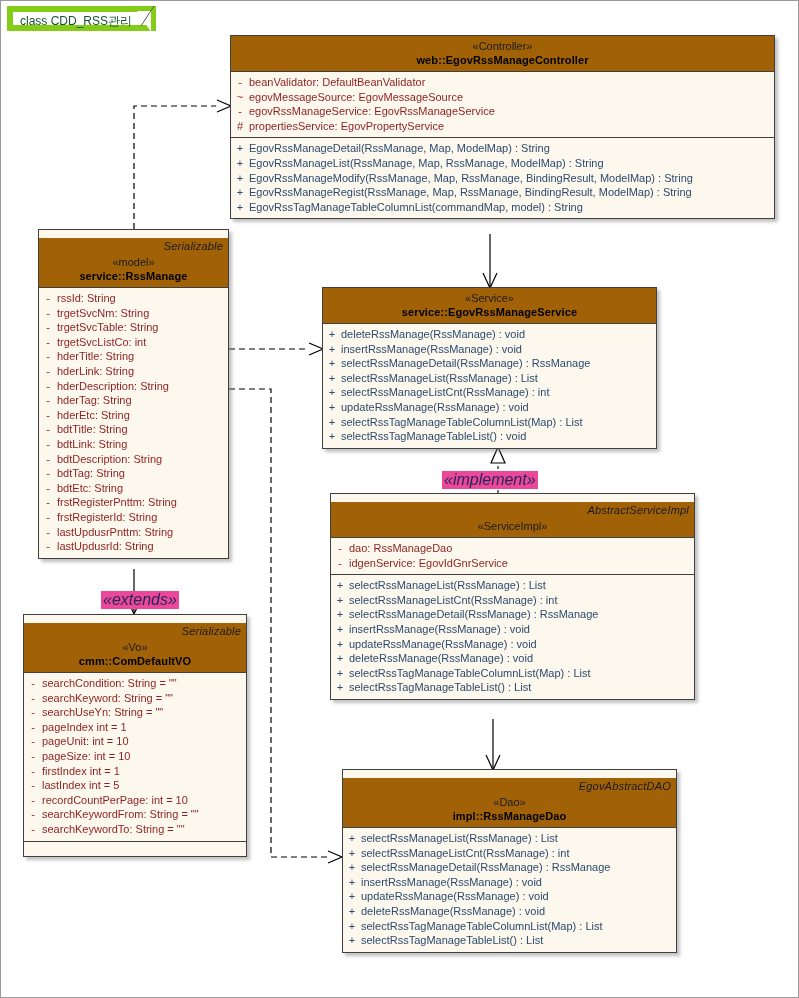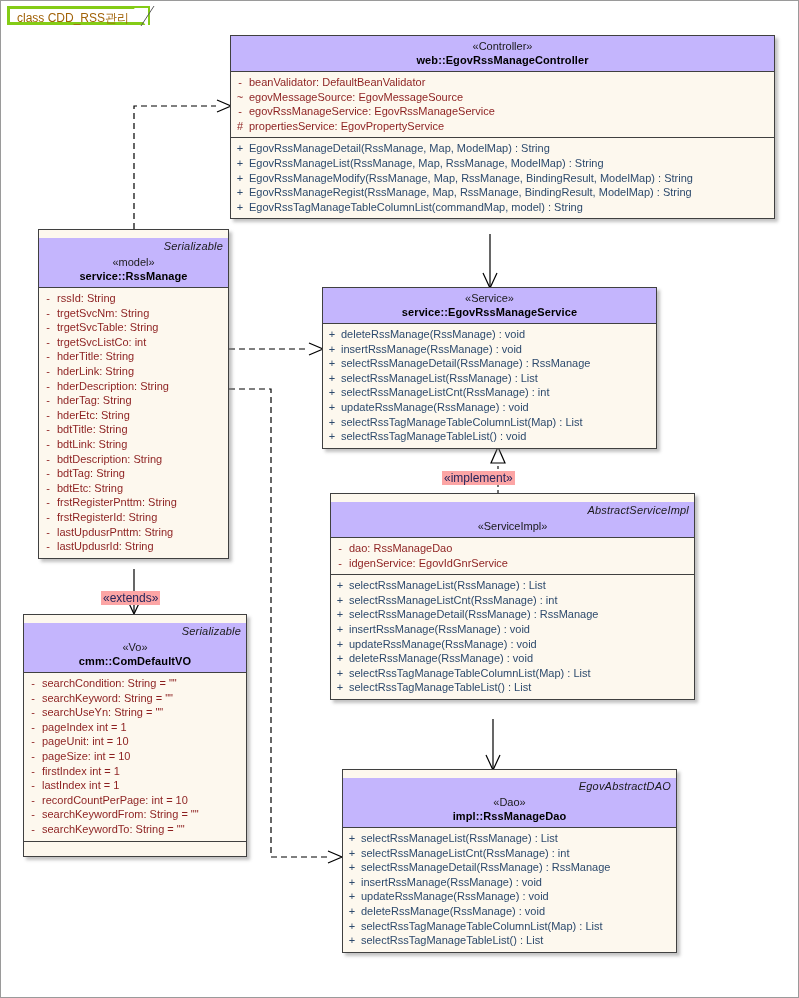--- a/index.html
+++ b/index.html
@@ -18,27 +18,27 @@
     border: 1px solid #9a9a9a;
     box-sizing: border-box;
     overflow: hidden;
   }
 
   
   .frame-tab {
     position: absolute;
     left: 6px;
     top: 5px;
-    height: 19px;
+    height: 25px;
     padding: 0 18px 0 7px;
     background: #ffffff;
-    border: 3px solid #84cc16;
+    border: 6px solid #84cc16;
     font-size: 12px;
     line-height: 19px;
-    color: #a16207;
+    color: #14532d;
     white-space: nowrap;
     box-sizing: border-box;
   }
   .frame-tab::after {
     content: "";
     position: absolute;
     right: -1px;
     top: -1px;
     width: 0;
     height: 0;
@@ -58,21 +58,21 @@
   
   .uml {
     position: absolute;
     box-sizing: border-box;
     border: 1px solid #404040;
     background: #fdf8ee;
     box-shadow: 3px 3px 3px rgba(120,120,120,0.45);
     font-size: 11px;
   }
   .uml-head {
-    background: #c4b5fd;
+    background: #a16207;
     border-bottom: 1px solid #404040;
     padding: 3px 0 4px 0;
     text-align: center;
     position: relative;
     box-sizing: border-box;
   }
   .uml-tagline {
     position: absolute;
     right: 5px;
     top: 2px;
@@ -126,25 +126,26 @@
   .member.op .mtext { color: #2d4a6d; }
 
   
   .conn {
     position: absolute;
     pointer-events: none;
     overflow: visible;
   }
   .conn-label {
     position: absolute;
-    font-size: 12px;
+    font-size: 16px;
     color: #26265c;
-    background: #fca5a5;
+    background: #ec4899;
     padding: 0 2px;
     white-space: nowrap;
+    font-style: italic;
   }
 </style>
 </head>
 <body>
 
 <div id="canvas">
 
   <div class="frame-tab">
     <span>class CDD_RSS관리</span>
   </div>
@@ -350,21 +351,21 @@
       <div class="member attr">
           <span class="vis">-</span>
           <span class="mtext">pageSize:  int = 10</span>
         </div>
       <div class="member attr">
           <span class="vis">-</span>
           <span class="mtext">firstIndex  int = 1</span>
         </div>
       <div class="member attr">
           <span class="vis">-</span>
-          <span class="mtext">lastIndex  int = 1</span>
+          <span class="mtext">lastIndex  int = 5</span>
         </div>
       <div class="member attr">
           <span class="vis">-</span>
           <span class="mtext">recordCountPerPage:  int = 10</span>
         </div>
       <div class="member attr">
           <span class="vis">-</span>
           <span class="mtext">searchKeywordFrom:  String = ""</span>
         </div>
       <div class="member attr">

